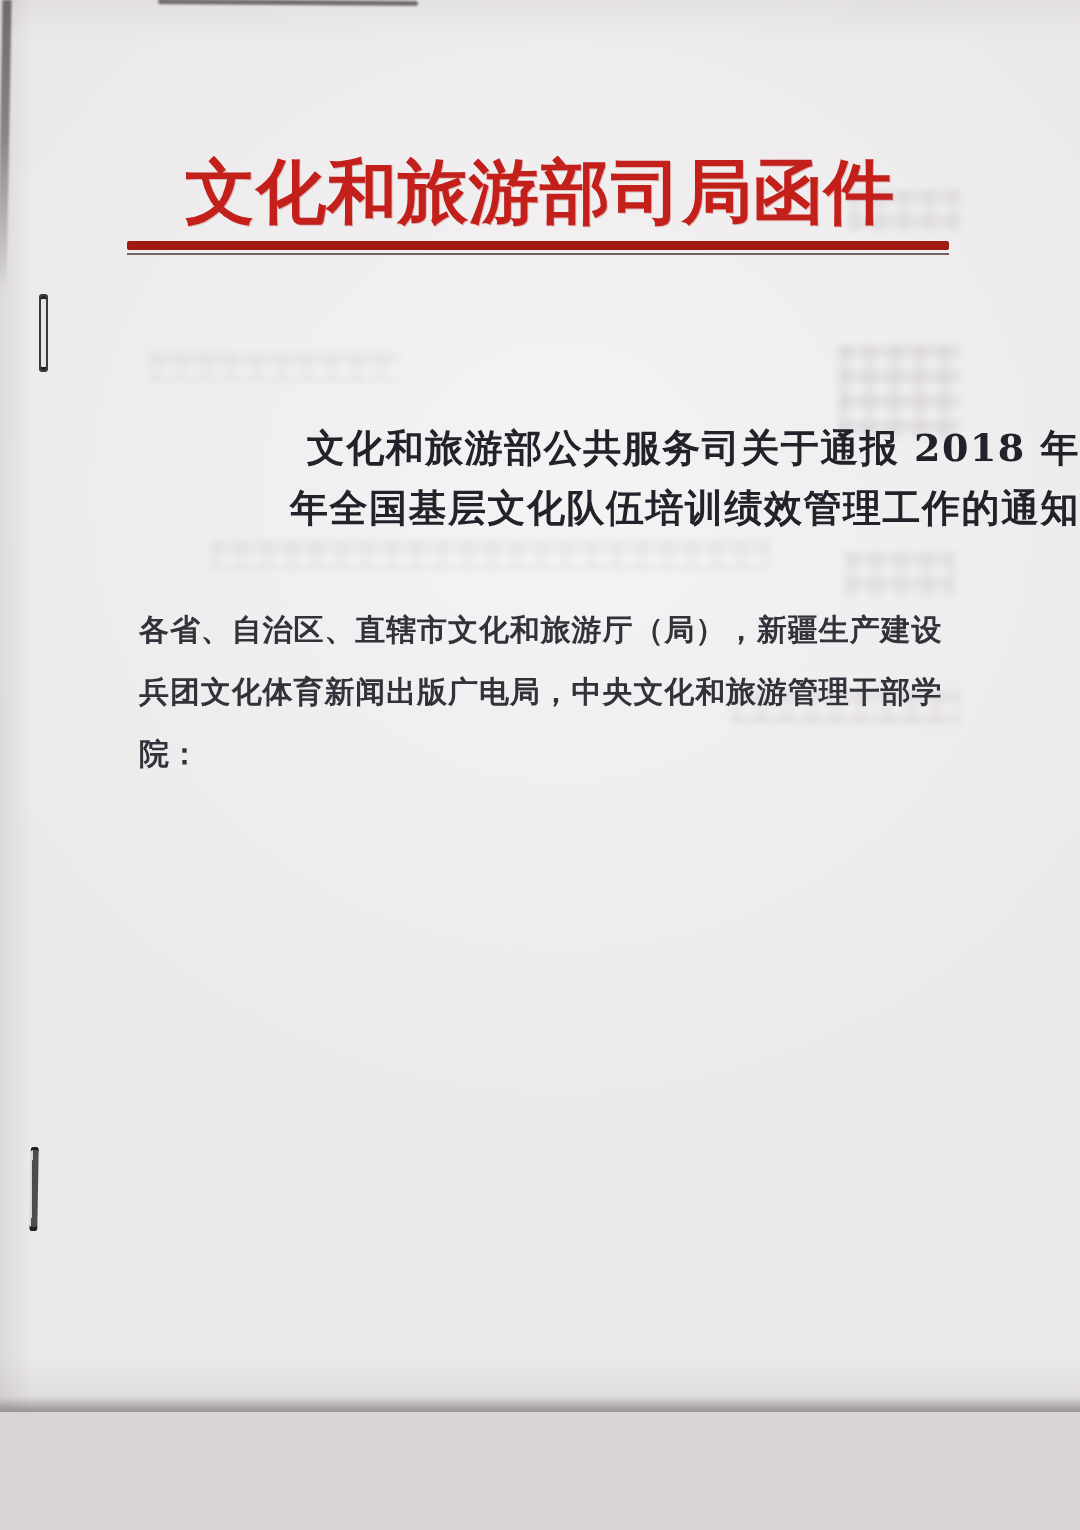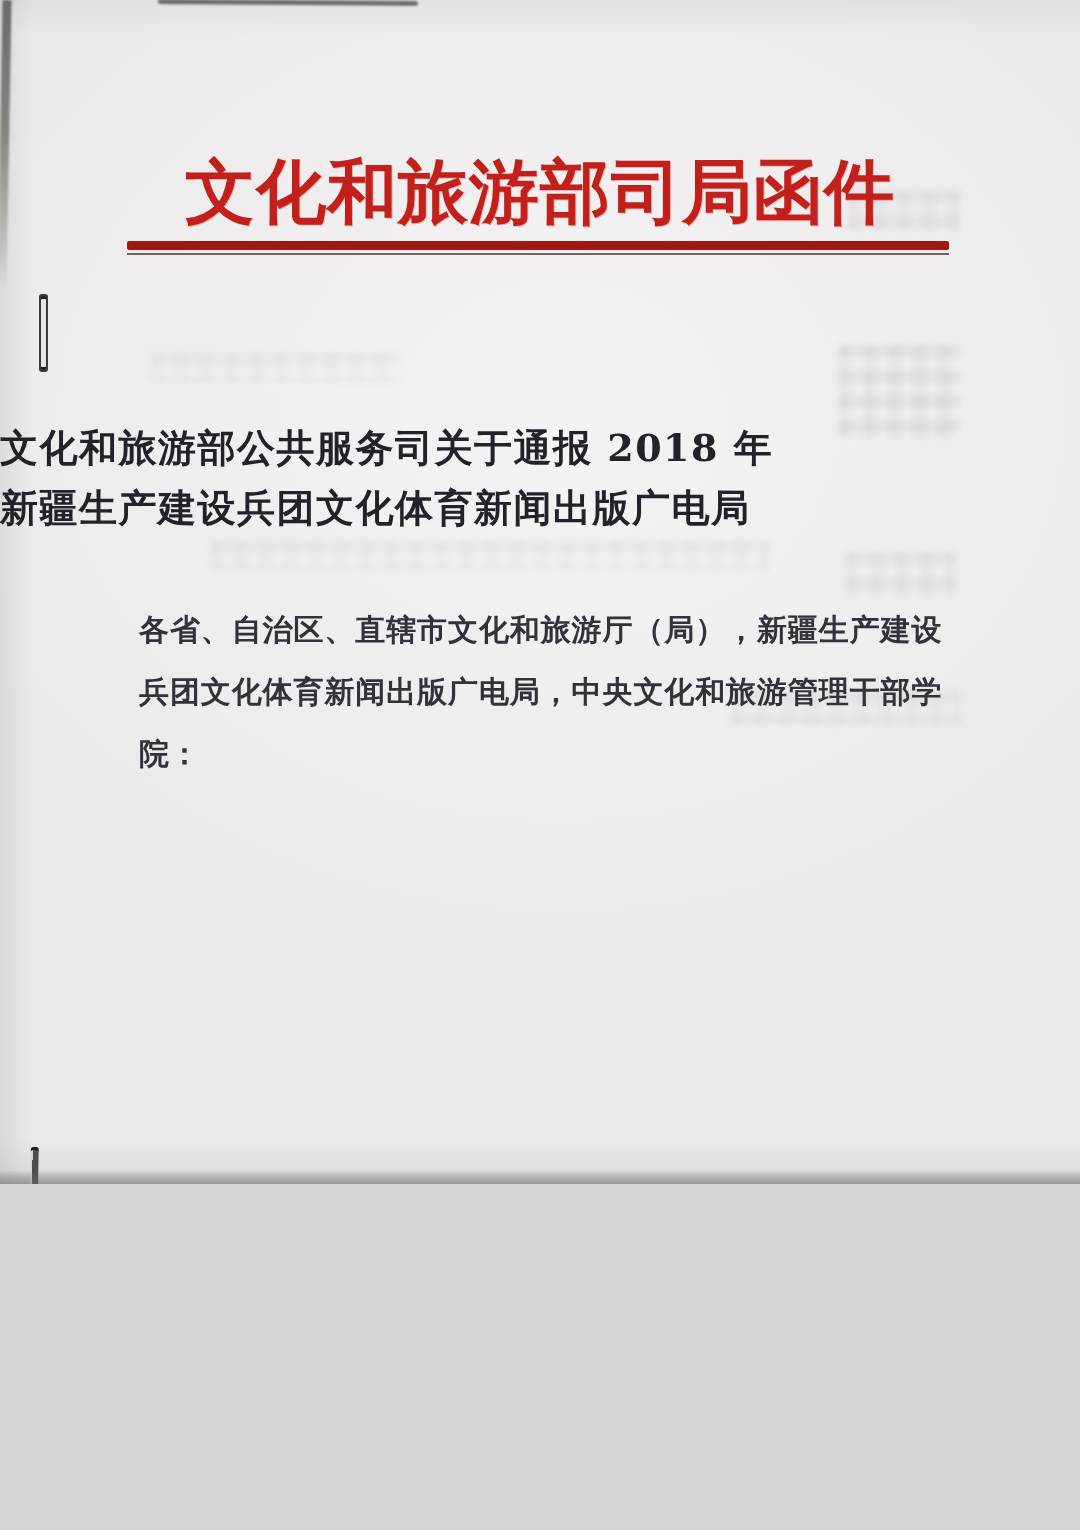--- a/index.html
+++ b/index.html
@@ -1,19 +1,19 @@
 <!DOCTYPE html>
 <html style="--letterhead-red: #c3201b; --rule-red: #9e1a12; --paper: #ece9eb; --ink: #35313b;"><head>
 <meta charset="utf-8">
 <style>
   html, body { margin: 0; padding: 0; background: #d8d4d6; }
   .page {
     position: relative;
     width: 1080px;
-    height: 1184px;
+    height: 1412px;
     margin: 0 auto;
     overflow: hidden;
     font-family: "DejaVu Serif", "Liberation Serif", serif;
     background:
       radial-gradient(95% 70% at 52% 35%, rgba(255,255,255,0.45) 0%, rgba(255,255,255,0) 65%),
       linear-gradient(180deg, rgba(186,182,185,0.22) 0%, rgba(0,0,0,0) 3%),
       linear-gradient(0deg, rgba(140,136,140,0.5) 0%, rgba(140,136,140,0.12) 1.2%, rgba(0,0,0,0) 4%),
       linear-gradient(90deg, rgba(160,156,160,0.22) 0%, rgba(0,0,0,0) 3%),
       #ece9eb;
   }
@@ -72,21 +72,21 @@
   .rule-thin  { height: 2px; background: #5f4a4e; margin-top: 3px; opacity: .85; }
 
   .doc-number {
     position: absolute; top: 296px; right: 138px;
     font-size: 30px; letter-spacing: 4px; color: #2f2c35;
     white-space: nowrap;
   }
 
   .title {
     position: absolute; top: 418px; left: 0; width: 100%; margin: 0;
-    text-align: left;
+    text-align: right;
     font-size: 38px; font-weight: bold; line-height: 60px; letter-spacing: 1.5px;
     color: #24212a;
   }
   .title span { display: block; white-space: nowrap; }
 
   .body {
     position: absolute; top: 599px; left: 139px; width: 803px;
     font-size: 30px; line-height: 62px; letter-spacing: .5px;
     color: var(--ink, #35313b);
     text-align: justify;
@@ -119,21 +119,21 @@
   <div class="letterhead">文化和旅游部司局函件</div>
 
   <div class="rule">
     <div class="rule-thick"></div>
     <div class="rule-thin"></div>
   </div>
 
 
   <h1 class="title">
     <span>文化和旅游部公共服务司关于通报 2018 年</span>
-    <span>新疆生产建设兵团文化体育新闻出版广电局</span>
+    <span>年全国基层文化队伍培训绩效管理工作的通知</span>
   </h1>
 
   <div class="body">
     <p class="salutation">各省、自治区、直辖市文化和旅游厅（局），新疆生产建设兵团文化体育新闻出版广电局，中央文化和旅游管理干部学院：</p>
   </div>
 
   <div class="footer">—1—</div>
 
 </div>
 

